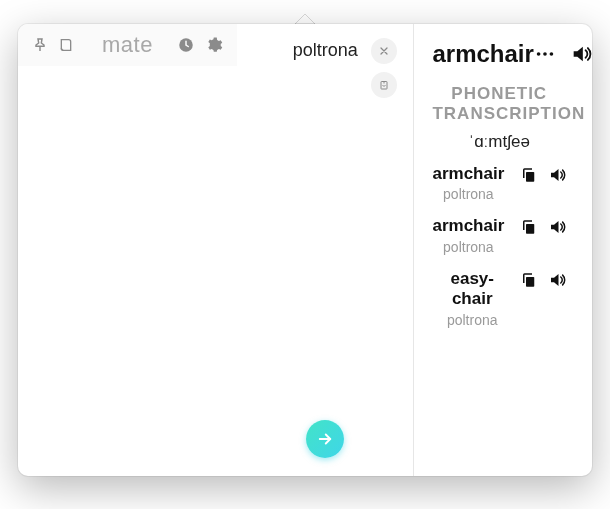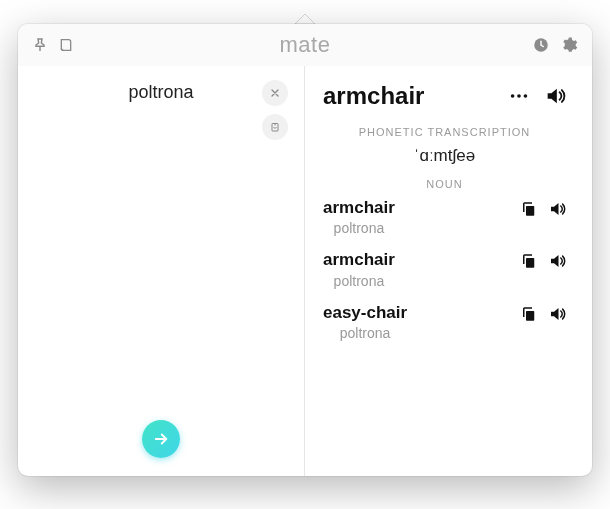--- a/index.html
+++ b/index.html
@@ -22,21 +22,21 @@
   .popup {
     position: absolute;
     top: 24px;
     left: 18px;
     width: 574px;
     height: 452px;
     background: #fff;
     border-radius: 10px;
     box-shadow: 0 12px 40px rgba(0,0,0,0.28), 0 0 0 1px rgba(0,0,0,0.06);
     display: flex;
-    flex-direction: column;
+    flex-direction: row;
     overflow: hidden;
   }
   
   .header {
     height: 42px;
     display: flex;
     align-items: center;
     padding: 0 14px;
     gap: 10px;
     background: #fafafa;
@@ -140,24 +140,24 @@
     margin-bottom: 16px;
   }
   .headword {
     font-size: 24px;
     font-weight: 700;
     color:#111;
   }
   .hw-actions { display:flex; gap:14px; align-items:center; }
   .act { color:#111; cursor:pointer; display:flex; align-items:center;}
   .section-label {
-    font-size: 11px;
+    font-size: 17px;
     letter-spacing: 1px;
     color:#9a9a9a;
-    font-weight:400;
+    font-weight:700;
     margin-bottom: 8px;
   }
   .phon {
     font-size: 17px;
     color:#222;
     margin-bottom: 12px;
   }
   .sense {
     margin-bottom: 14px;
     display:flex;
@@ -277,21 +277,20 @@
                   <path d="M19.5 5.5a9 9 0 0 1 0 13" fill="none" stroke="currentColor" stroke-width="2" stroke-linecap="round"></path>
                 </svg>
             </span>
           </span>
         </div>
       </div>
 
       <div class="section-label">PHONETIC TRANSCRIPTION</div>
       <div class="phon">ˈɑːmtʃeə</div>
 
-      <div class="section-label">NOUN</div>
 
       <div id="senses">
           <div class="sense">
             <div class="sense-text">
               <span class="sense-word">armchair</span>
               <span class="sense-back">poltrona</span>
             </div>
             <div class="sense-actions">
               <span class="act">
                 <span>

